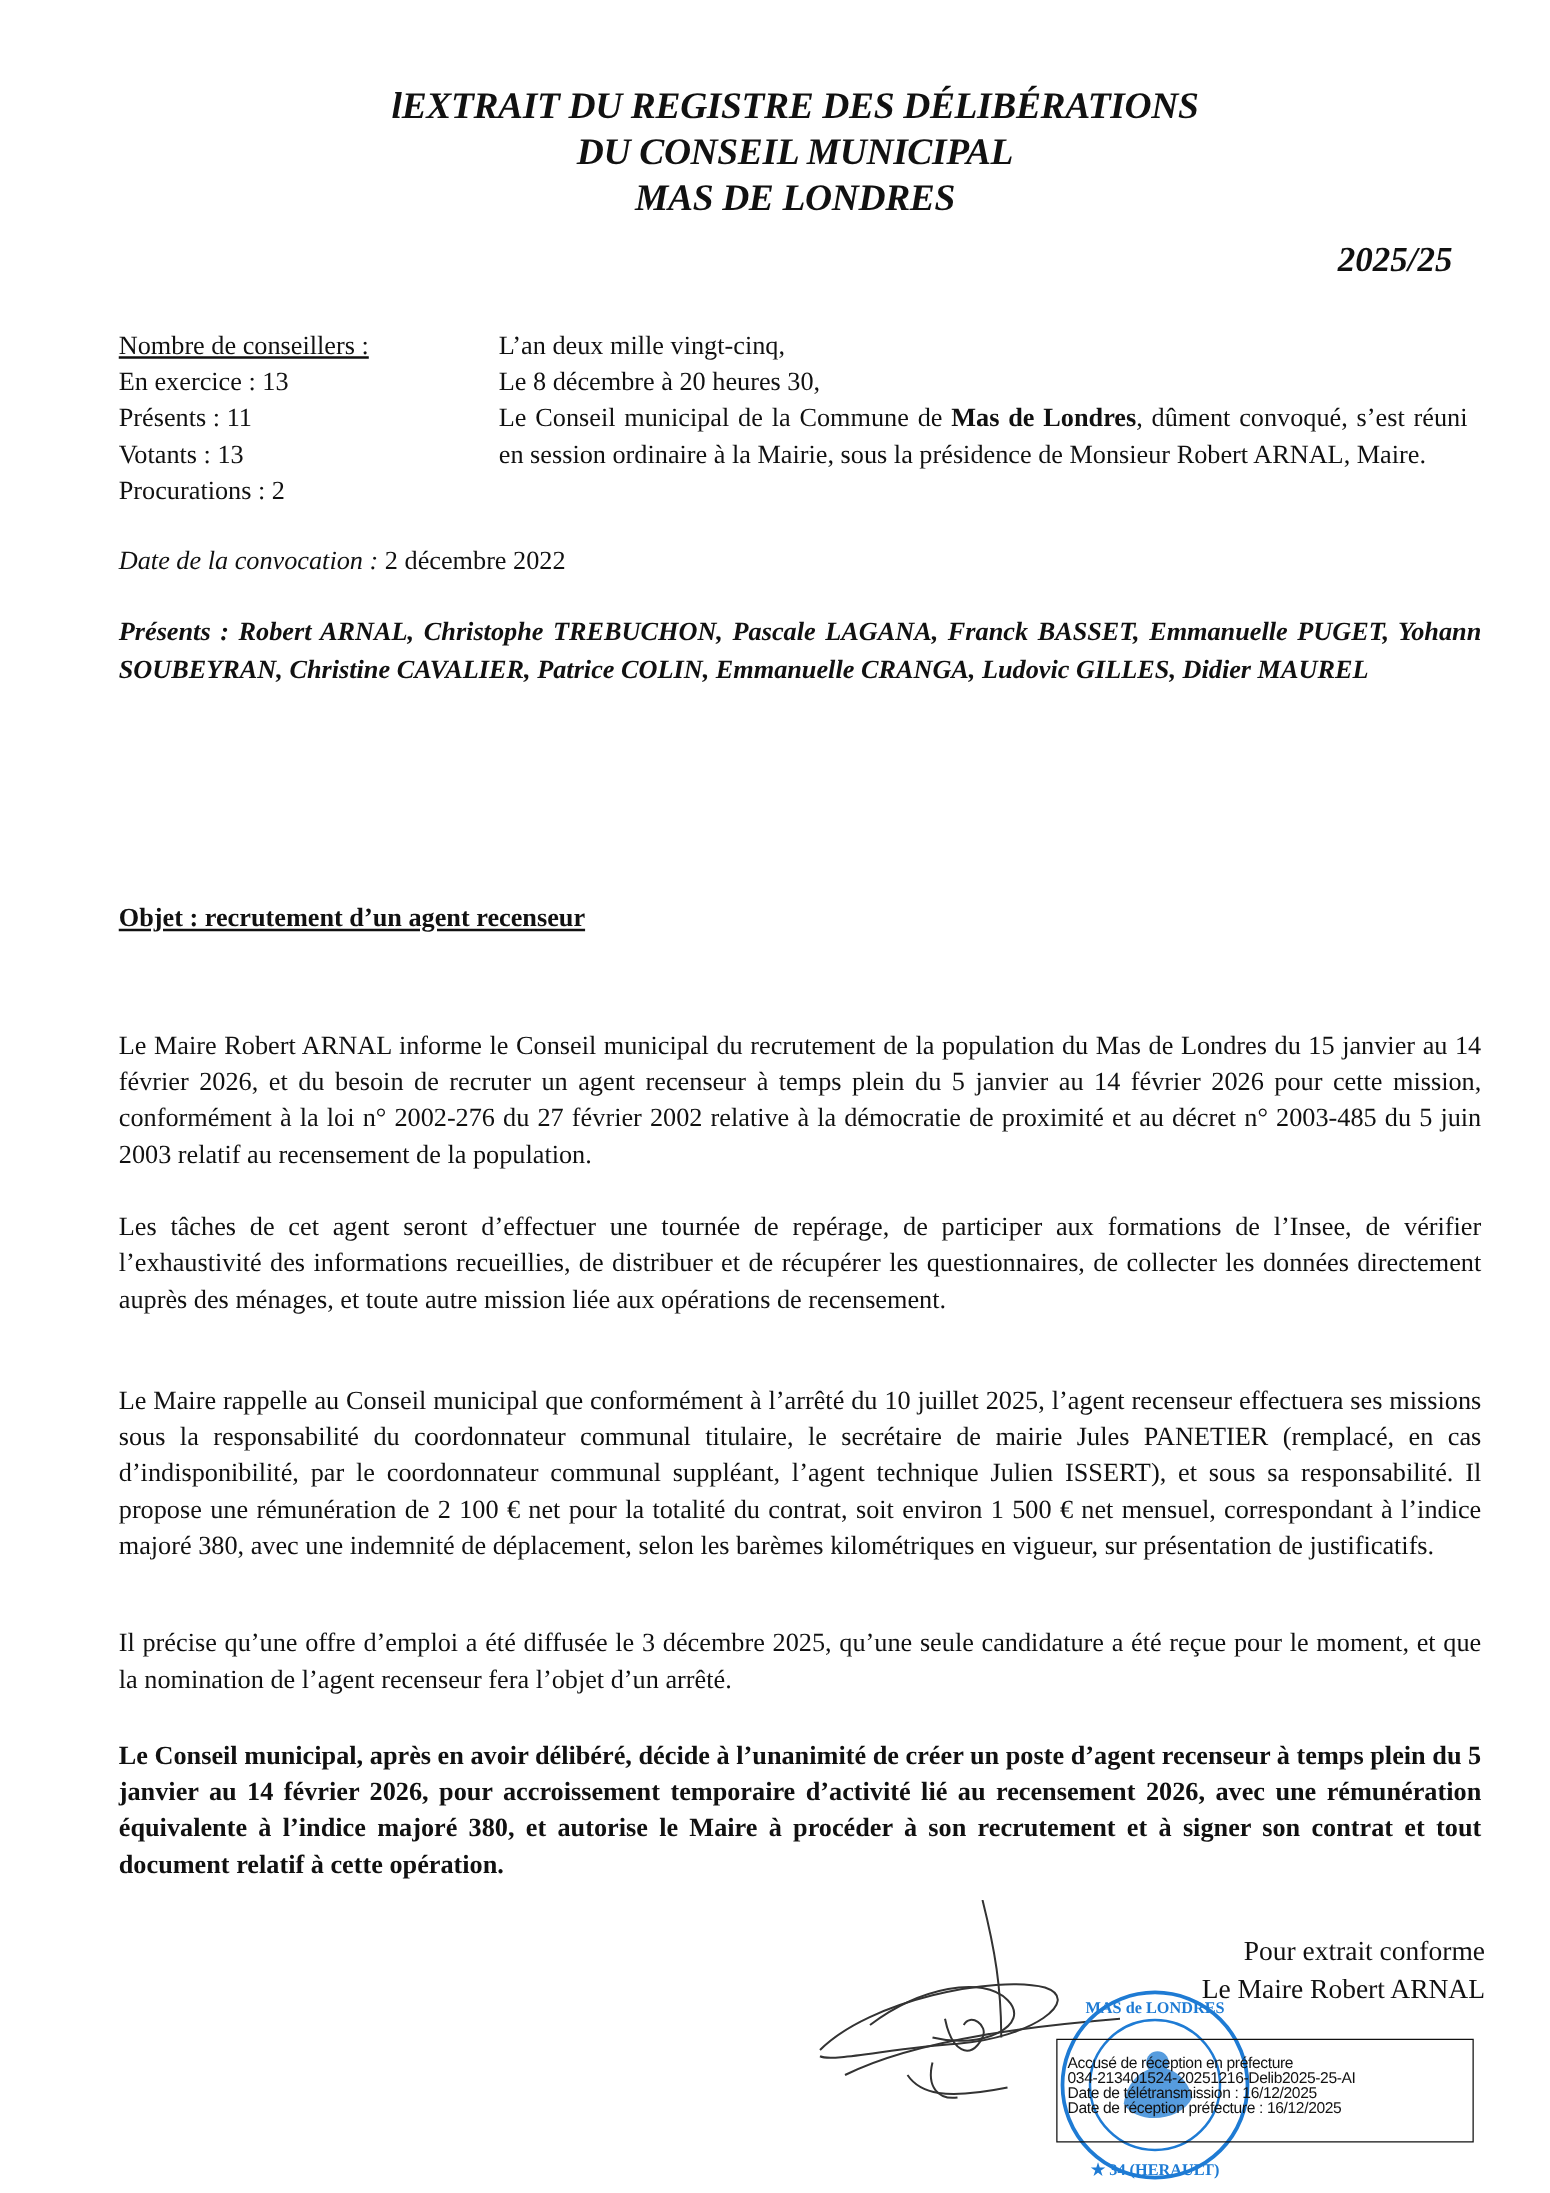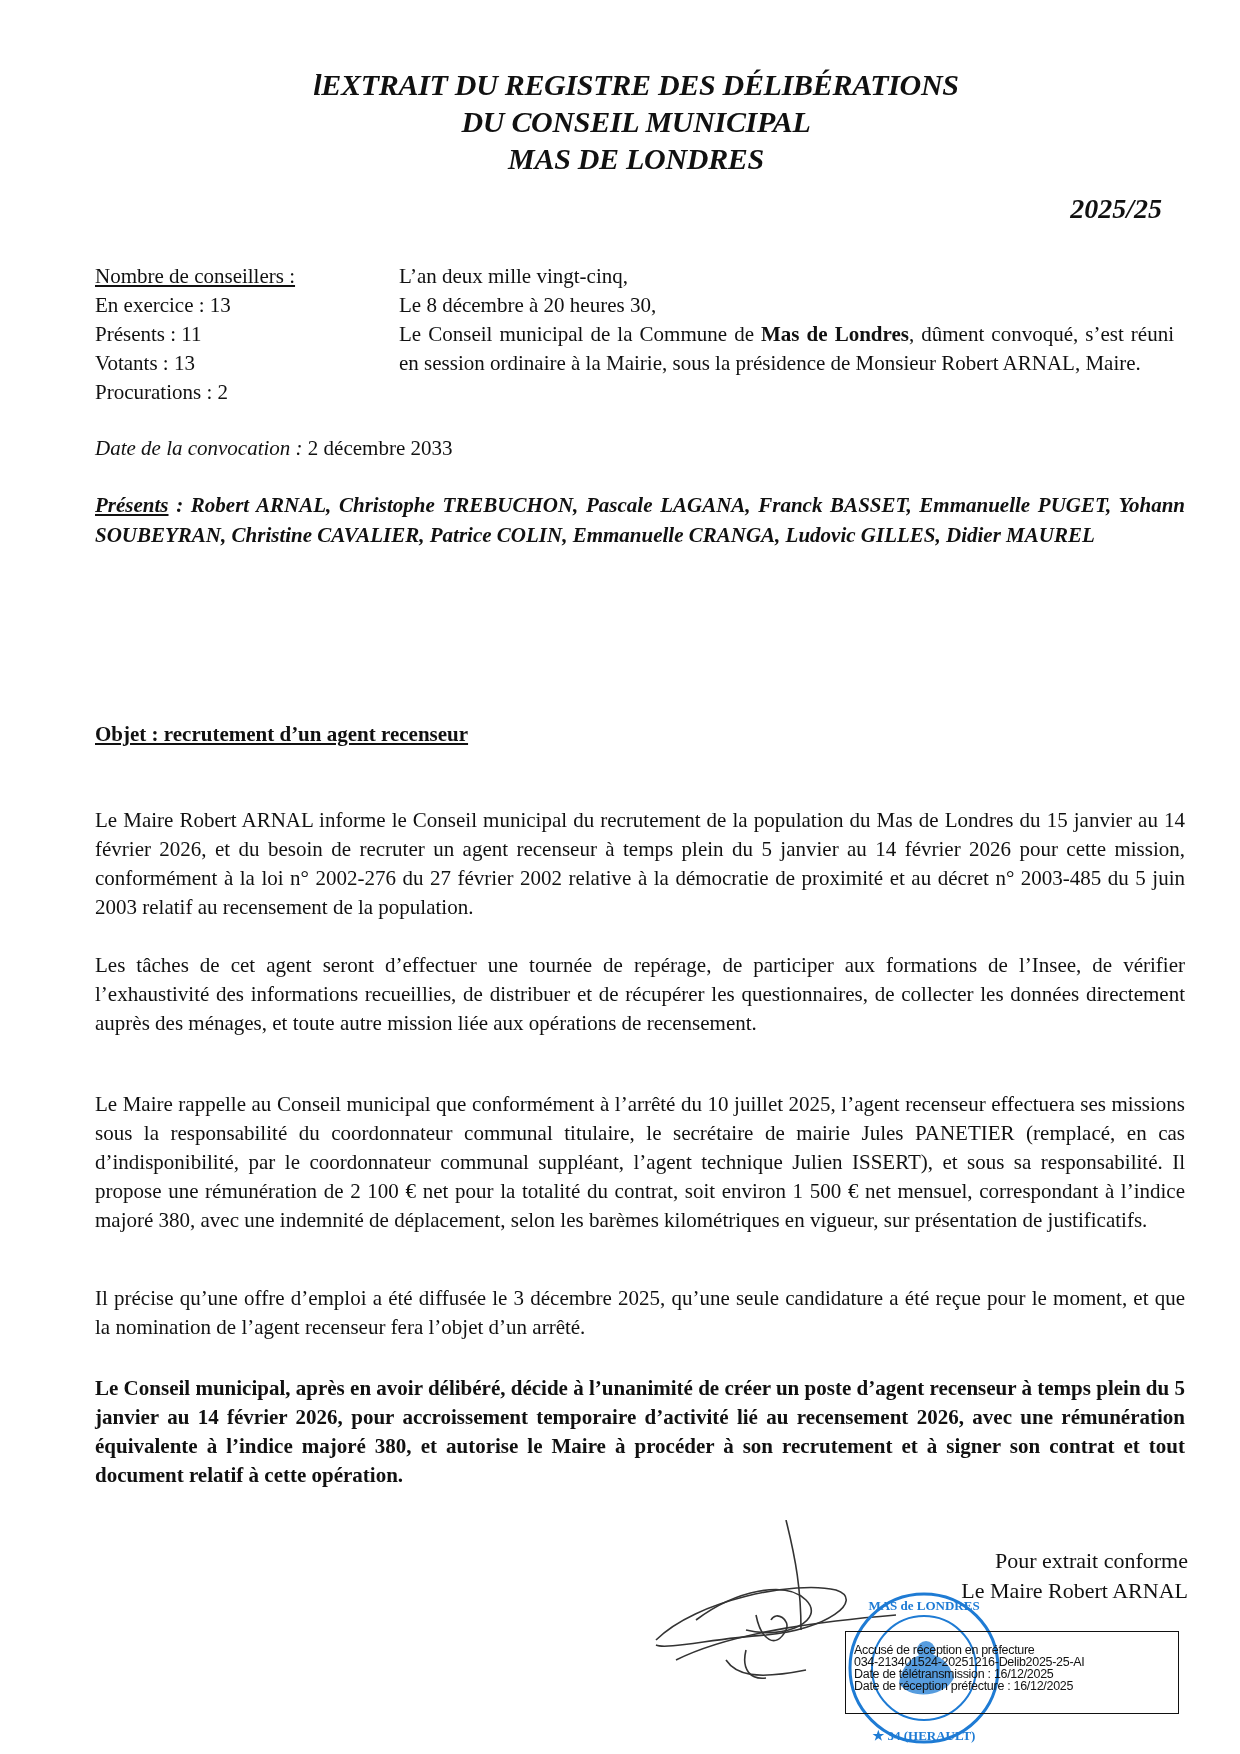--- a/index.html
+++ b/index.html
@@ -11,27 +11,27 @@
 
     .counts { position: absolute; left: 79px; top: 262px; font-size: 21px; line-height: 29px; }
     .counts .hdr { text-decoration: underline; }
     .preamble { position: absolute; left: 383px; top: 262px; width: 775px; font-size: 21px; line-height: 29px; text-align: justify; }
     .preamble b { font-weight: bold; }
 
     .convoc { position: absolute; left: 79px; top: 436px; font-style: italic; font-size: 21px; }
     .convoc .val { font-style: normal; }
 
     .presents { position: absolute; left: 79px; top: 490px; width: 1090px; font-weight: bold; font-style: italic; font-size: 21px; line-height: 30px; text-align: justify; }
-    .presents .lbl { text-decoration: underline; }
+    .presents .lbl { }
     .absents { position: absolute; left: 79px; top: 604px; width: 1090px; font-weight: bold; font-style: italic; font-size: 21px; line-height: 30px; text-align: justify; }
     .absents .lbl { text-decoration: underline; }
 
     .objet { position: absolute; left: 79px; top: 722px; font-weight: bold; font-size: 21px; text-decoration: underline; }
 
-    .para { position: absolute; left: 79px; width: 1090px; font-size: 21px; line-height: 29px; text-align: justify; }
+    .para { position: absolute; left: 79px; width: 1090px; font-size: 21px; line-height: 29px; text-align: justify; margin-top: 16px; }
     .p1 { top: 806px; }
     .p2 { top: 951px; }
     .p3 { top: 1090px; }
     .p4 { top: 1284px; }
     .p5 { top: 1374px; font-weight: bold; }
 
     .sign-text { position: absolute; right: 68px; top: 1546px; text-align: right; font-size: 22px; line-height: 30px; margin-left: 36px; }
 
     .signature { position: absolute; left: 620px; top: 1520px; width: 320px; height: 170px; }
     .stamp { position: absolute; left: 828px; top: 1588px; width: 160px; height: 160px; }
@@ -59,21 +59,21 @@
     <div>Votants : 13</div>
     <div>Procurations : 2</div>
   </div>
 
   <div class="preamble">
     <div>L’an deux mille vingt-cinq,</div>
     <div>Le 8 décembre à 20 heures 30,</div>
     <div><span>Le Conseil municipal de la Commune de </span><b>Mas de Londres</b><span>, dûment convoqué, s’est réuni en session ordinaire à la Mairie, sous la présidence de Monsieur Robert ARNAL, Maire.</span></div>
   </div>
 
-  <div class="convoc"><span>Date de la convocation :</span><span class="val"> 2 décembre 2033</span></div>
+  <div class="convoc"><span>Date de la convocation :</span><span class="val"> 2 décembre 2022</span></div>
 
   <div class="presents"><span class="lbl">Présents</span><span> : Robert ARNAL, Christophe TREBUCHON, Pascale LAGANA, Franck BASSET, Emmanuelle PUGET, Yohann SOUBEYRAN, Christine CAVALIER, Patrice COLIN, Emmanuelle CRANGA, Ludovic GILLES, Didier MAUREL</span></div>
 
 
   <div class="objet">Objet : recrutement d’un agent recenseur</div>
 
   <div class="para p1">Le Maire Robert ARNAL informe le Conseil municipal du recrutement de la population du Mas de Londres du 15 janvier au 14 février 2026, et du besoin de recruter un agent recenseur à temps plein du 5 janvier au 14 février 2026 pour cette mission, conformément à la loi n° 2002-276 du 27 février 2002 relative à la démocratie de proximité et au décret n° 2003-485 du 5 juin 2003 relatif au recensement de la population.</div>
   <div class="para p2">Les tâches de cet agent seront d’effectuer une tournée de repérage, de participer aux formations de l’Insee, de vérifier l’exhaustivité des informations recueillies, de distribuer et de récupérer les questionnaires, de collecter les données directement auprès des ménages, et toute autre mission liée aux opérations de recensement.</div>
   <div class="para p3">Le Maire rappelle au Conseil municipal que conformément à l’arrêté du 10 juillet 2025, l’agent recenseur effectuera ses missions sous la responsabilité du coordonnateur communal titulaire, le secrétaire de mairie Jules PANETIER (remplacé, en cas d’indisponibilité, par le coordonnateur communal suppléant, l’agent technique Julien ISSERT), et sous sa responsabilité. Il propose une rémunération de 2 100 € net pour la totalité du contrat, soit environ 1 500 € net mensuel, correspondant à l’indice majoré 380, avec une indemnité de déplacement, selon les barèmes kilométriques en vigueur, sur présentation de justificatifs.</div>
   <div class="para p4">Il précise qu’une offre d’emploi a été diffusée le 3 décembre 2025, qu’une seule candidature a été reçue pour le moment, et que la nomination de l’agent recenseur fera l’objet d’un arrêté.</div>

